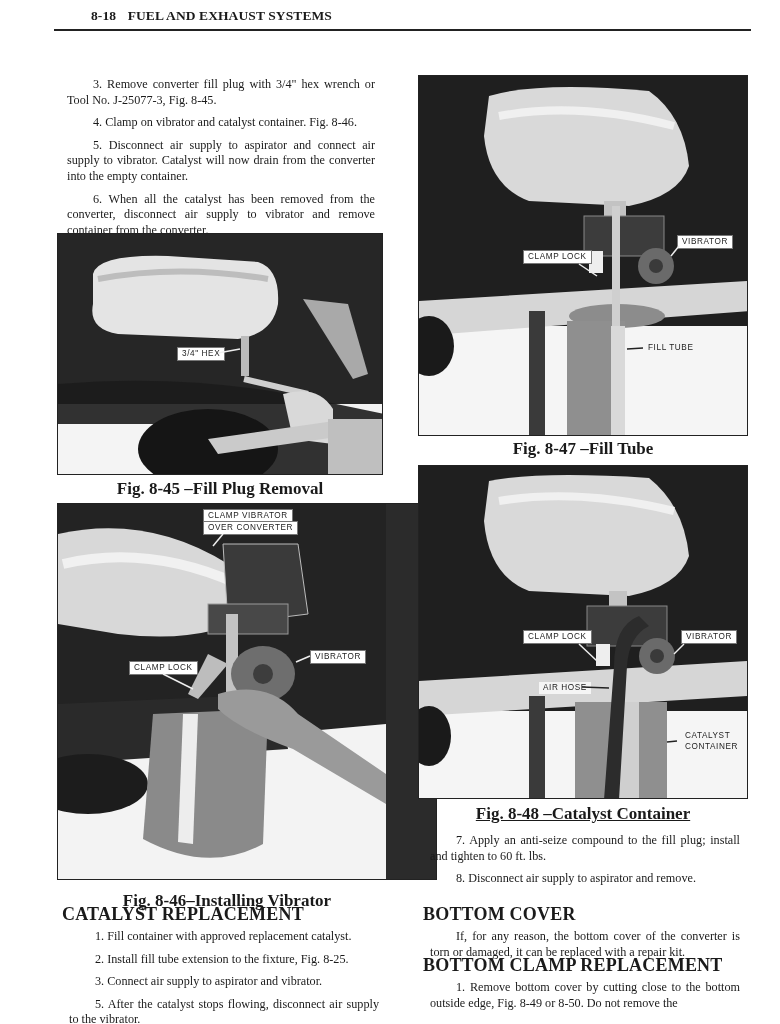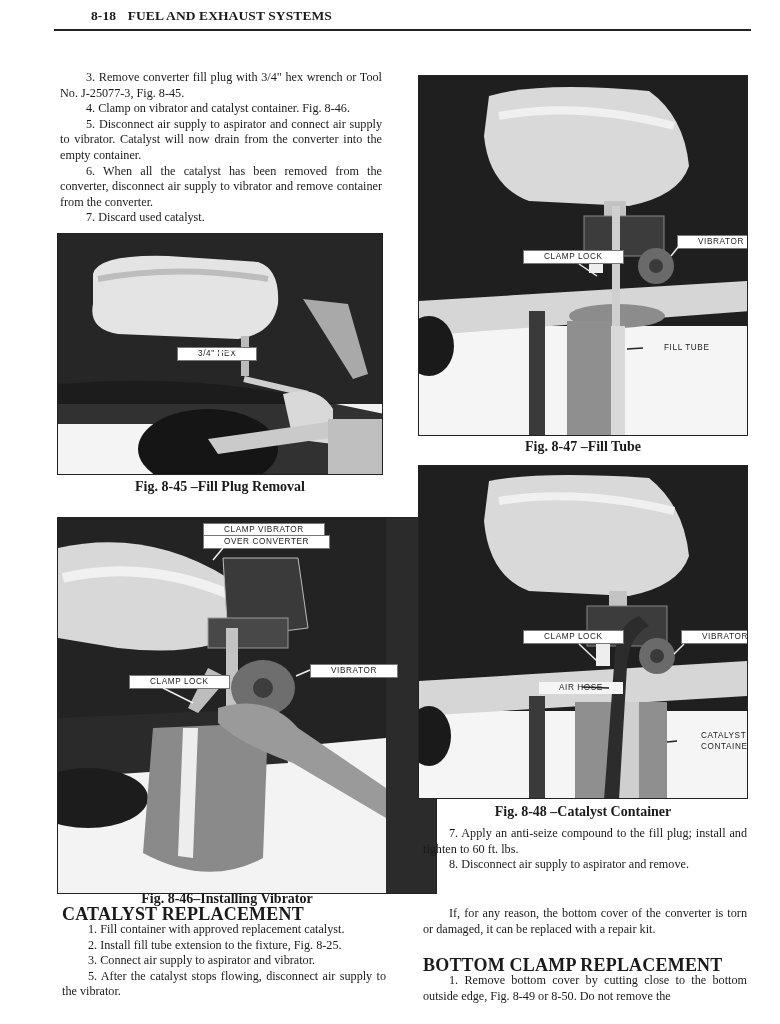--- a/index.html
+++ b/index.html
@@ -2,26 +2,26 @@
 <html><head>
 <meta charset="utf-8">
 <style>
   html, body { margin:0; padding:0; background:#ffffff; }
   body { width:780px; height:1024px; position:relative; overflow:hidden;
          font-family:"Liberation Serif","DejaVu Serif",serif; color:#1a1a1a; }
   .hdr { position:absolute; left:54px; top:8px; font-size:13.5px; font-weight:bold; letter-spacing:0.1px;margin-left:37px; }
   .hdr .num { margin-right:8px; }
   .rule { position:absolute; left:54px; top:29px; width:697px; height:2px; background:#222; }
   .col { position:absolute; font-size:12.2px; line-height:15.6px; text-align:justify; }
-  .col p { margin:0; text-indent:26px; }
+  .col p { margin:7px; text-indent:26px; }
   .col h3 { margin:0; font-size:18px; font-weight:bold; letter-spacing:0.2px; line-height:16px; }
   .fig { position:absolute; border:1.5px solid #222; box-sizing:border-box; overflow:hidden; background:#2b2b2b; }
-  .cap { position:absolute; font-size:14px; font-weight:bold; text-align:center; }
+  .cap { position:absolute; font-size:17px; font-weight:bold; text-align:center; }
   .lbl { position:absolute; background:#fff; color:#222; font-family:"Liberation Sans","DejaVu Sans",sans-serif;
-         font-size:8.2px; letter-spacing:0.6px; padding:1px 20px; border:1px solid #777; line-height:10px; white-space:nowrap; }
+         font-size:8.2px; letter-spacing:0.6px; padding:1px 4px; border:1px solid #777; line-height:10px; white-space:nowrap; }
   .lbl.ink { background:transparent; border:none; color:#222; }
   svg { position:absolute; left:0; top:0; }
 </style>
 </head>
 <body>
 
 <div class="hdr">
   <span class="num">8-18</span>
   <span>FUEL AND EXHAUST SYSTEMS</span>
 </div>
@@ -51,21 +51,21 @@
     <path d="M150 205 L290 185 L300 200 L160 220 Z" fill="#cacaca"></path>
     <rect x="270" y="185" width="56" height="57" fill="#bfbfbf"></rect>
   </svg>
   <span class="lbl" style="left:119px; top:113px;">3/4" HEX</span>
   <svg width="326" height="242">
       <line x1="160" y1="119" x2="182" y2="115" stroke="#eee" stroke-width="1.5"></line>
     </svg>
 </div>
 <div class="cap" style="left:57px; top:479px; width:326px;">Fig. 8-45 –Fill Plug Removal</div>
 
-<div class="fig" style="left:57px; top:517px; width:380px; height:377px;">
+<div class="fig" style="left:57px; top:503px; width:380px; height:377px;">
   <svg width="328" height="377">
     <rect width="328" height="377" fill="#232323"></rect>
     <path d="M0 250 L328 220 L328 377 L0 377 Z" fill="#f3f3f3"></path>
     <path d="M0 200 L220 190 L230 245 L0 260 Z" fill="#2a2a2a"></path>
     <ellipse cx="30" cy="280" rx="60" ry="30" fill="#1c1c1c"></ellipse>
     <path d="M0 30 Q90 10 170 60 Q200 90 190 110 Q150 140 60 130 L0 120 Z" fill="#d8d8d8"></path>
     <path d="M5 60 Q90 40 180 80" stroke="#f1f1f1" stroke-width="10" fill="none"></path>
     <path d="M165 40 L240 40 L250 110 L170 120 Z" fill="#3a3a3a" stroke="#bbb"></path>
     <rect x="150" y="100" width="80" height="30" fill="#484848" stroke="#999"></rect>
     <rect x="168" y="110" width="12" height="140" fill="#c3c3c3"></rect>
@@ -149,27 +149,28 @@
   <span class="lbl" style="left:120px; top:216px; border:none; background:#f5f5f5;">AIR HOSE</span>
   <span class="lbl ink" style="left:262px; top:264px;">CATALYST</span>
   <span class="lbl ink" style="left:262px; top:275px;">CONTAINER</span>
   <svg width="330" height="334">
     <line x1="160" y1="178" x2="178" y2="195" stroke="#eee" stroke-width="1.5"></line>
     <line x1="265" y1="178" x2="255" y2="188" stroke="#eee" stroke-width="1.5"></line>
     <line x1="163" y1="221" x2="190" y2="222" stroke="#222" stroke-width="1.5"></line>
     <line x1="258" y1="275" x2="248" y2="276" stroke="#222" stroke-width="1.5"></line>
   </svg>
 </div>
-<div class="cap" style="left:418px; top:804px; width:330px;">Fig. 8-48 –Catalyst Container</div>
+<div class="cap" style="left:418px; top:804px; width:330px;text-decoration:underline;">Fig. 8-48 –Catalyst Container</div>
 
 <div class="col" style="left:423px; top:826px; width:324px;">
   <p>7. Apply an anti-seize compound to the fill plug; install and tighten to 60 ft. lbs.</p>
   <p>8. Disconnect air supply to aspirator and remove.</p>
 </div>
 
 <div class="col" style="left:423px; top:906px; width:324px;">
+  <h3>BOTTOM COVER</h3>
   <p>If, for any reason, the bottom cover of the converter is torn or damaged, it can be replaced with a repair kit.</p>
 </div>
 
 <div class="col" style="left:423px; top:957px; width:324px;">
   <h3>BOTTOM CLAMP REPLACEMENT</h3>
   <p>1. Remove bottom cover by cutting close to the bottom outside edge, Fig. 8-49 or 8-50. Do not remove the</p>
 </div>
 
 </body></html>

